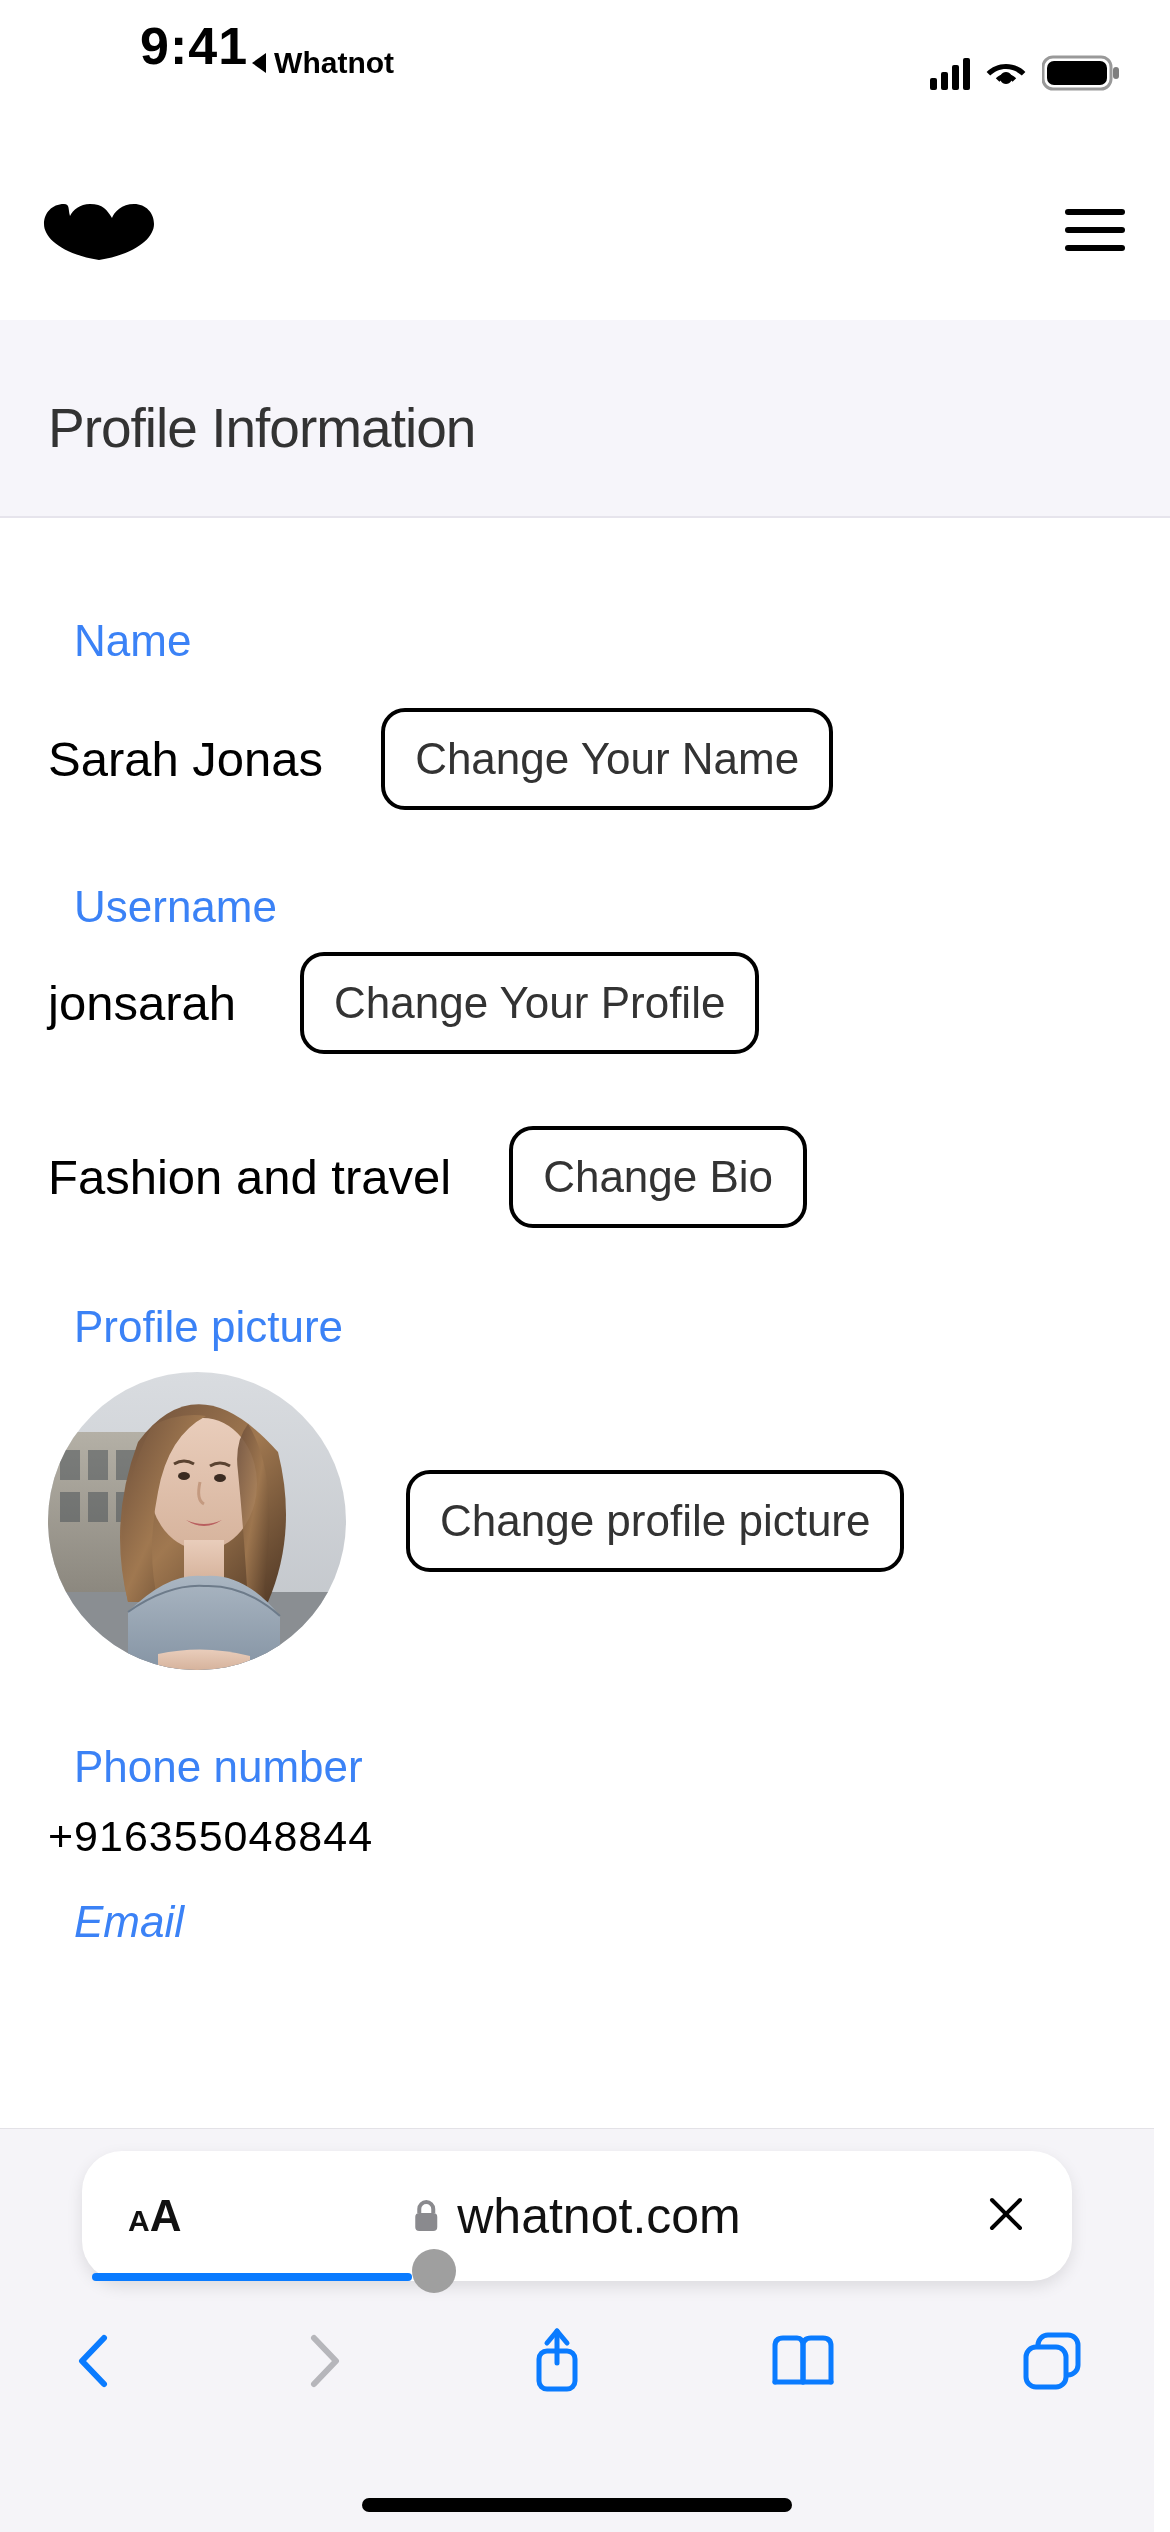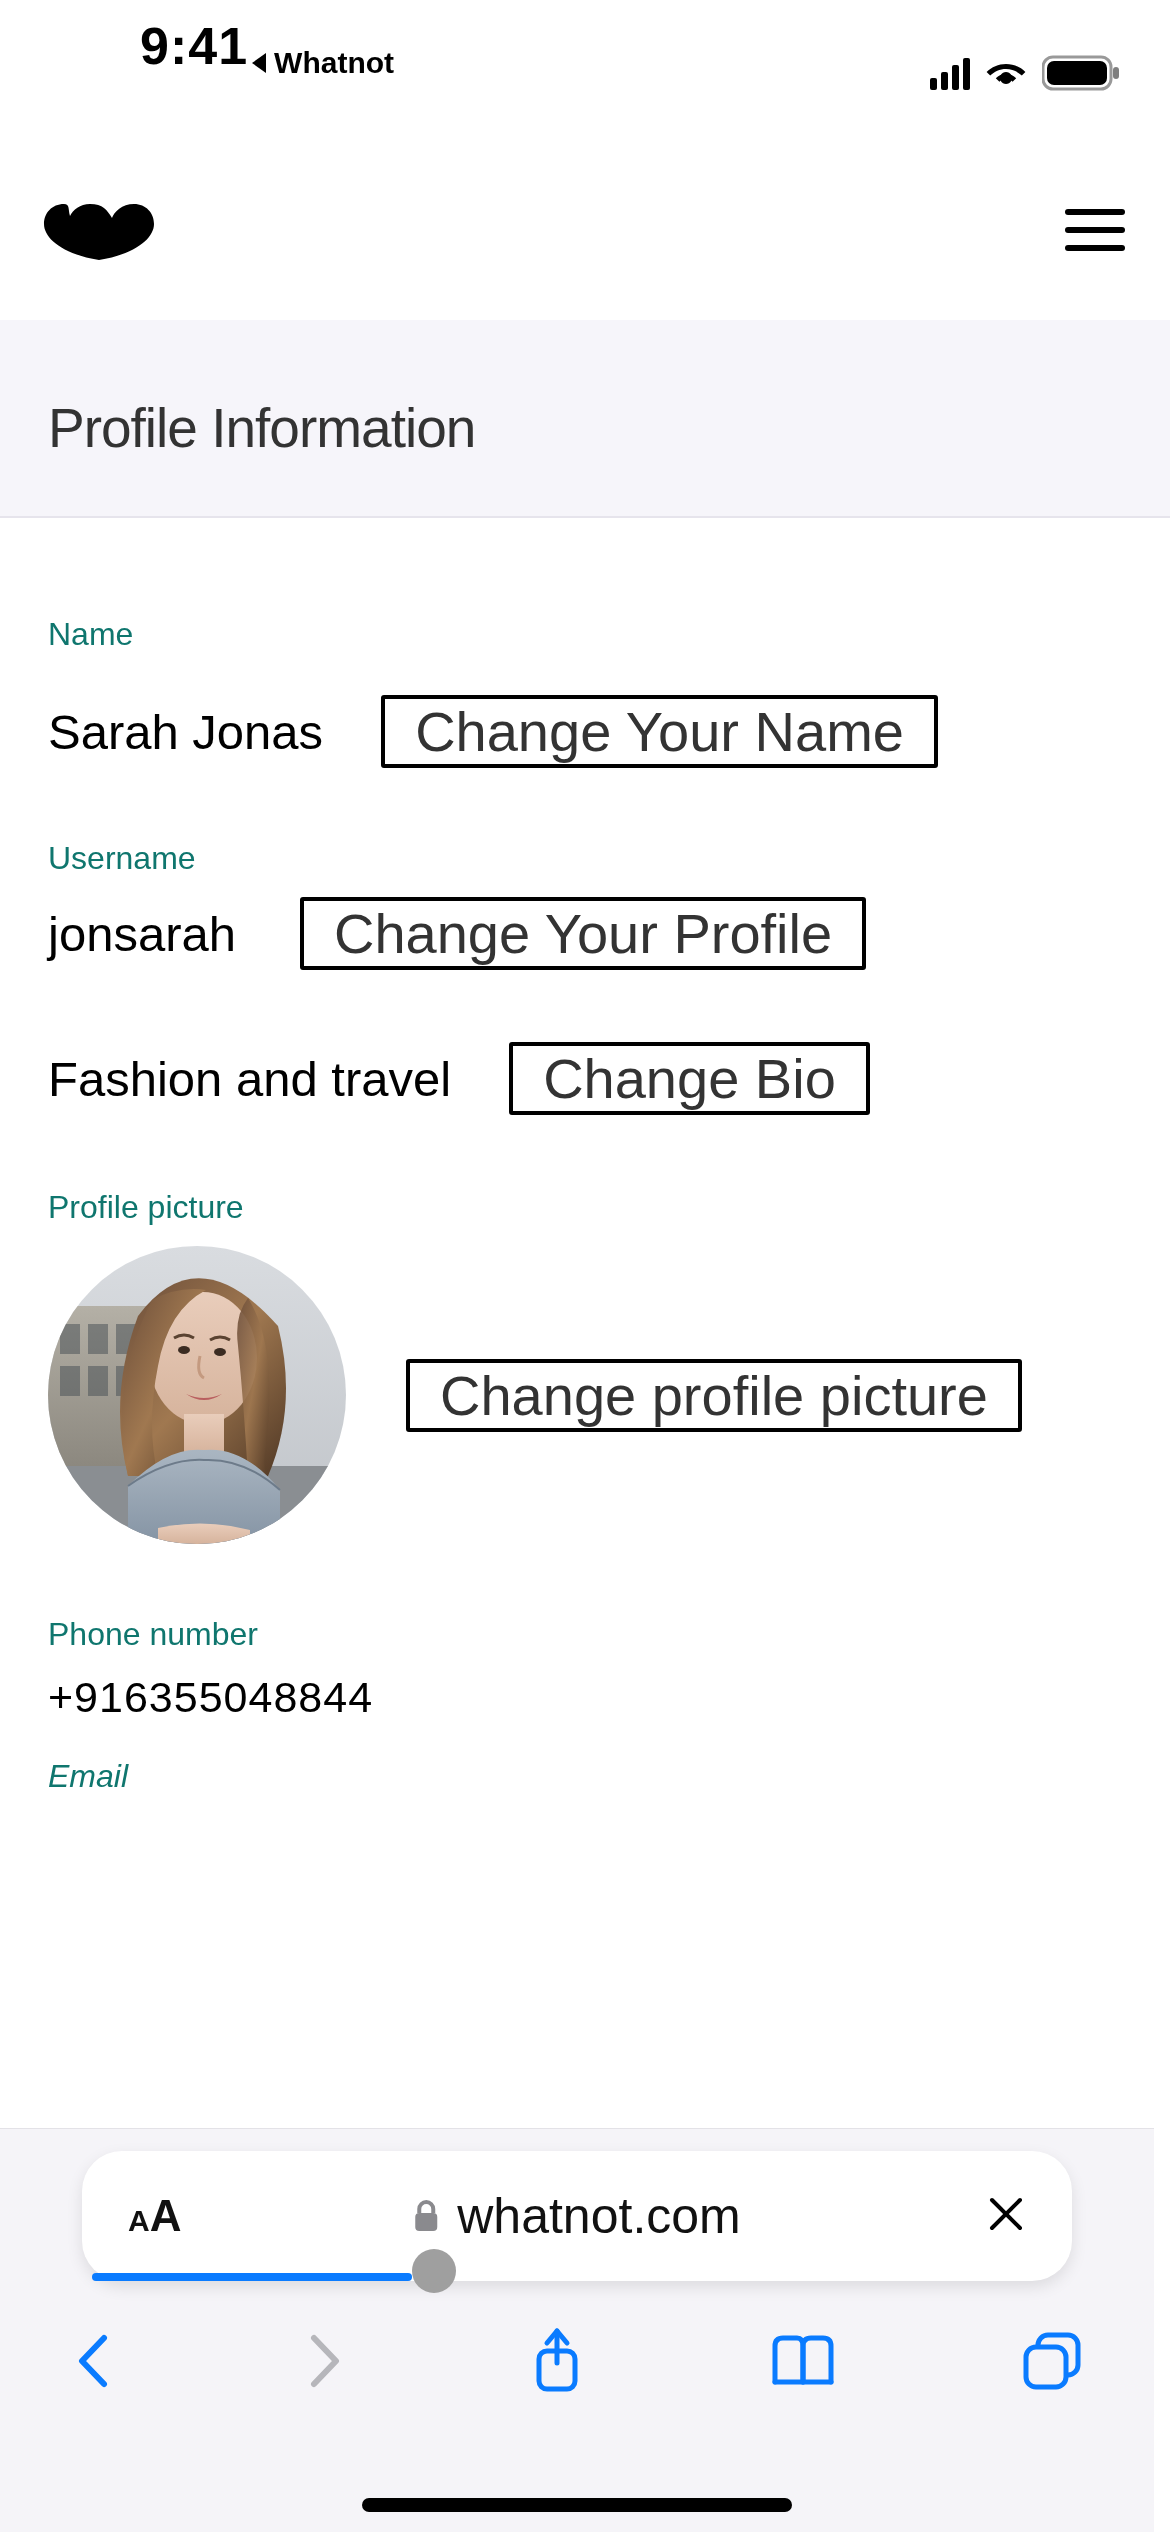--- a/index.html
+++ b/index.html
@@ -106,42 +106,43 @@
     
     .content {
       background: #fff;
       padding: 0 48px;
     }
     .field-block { padding-top: 98px; }
     .field-block.tight { padding-top: 72px; }
     .field-block.pic { padding-top: 74px; }
 
     .field-label {
-      font-size: 32px;
+      font-size: 44px;
       font-weight: 400;
-      color: #0f766e;
+      color: #3b82f6;
       margin-bottom: 42px;
+      margin-left: 26px;
     }
     .field-label.tight { margin-bottom: 20px; }
 
     .value-row {
       display: flex;
       align-items: center;
     }
     .value-text {
       font-size: 49px;
       font-weight: 500;
       color: #000;
       letter-spacing: 0px;
     }
     .btn-outline {
       border: 4px solid #000;
-      border-radius: 3px;
-      padding: 0 30px;
-      font-size: 56px;
+      border-radius: 24px;
+      padding: 22px 30px;
+      font-size: 44px;
       font-weight: 400;
       color: #333;
       background: #fff;
       letter-spacing: 0px;
     }
     .gap-s { gap: 58px; margin-top: 20px; }
     .gap-m { gap: 64px; }
     .gap-l { gap: 58px; }
 
     .avatar {

